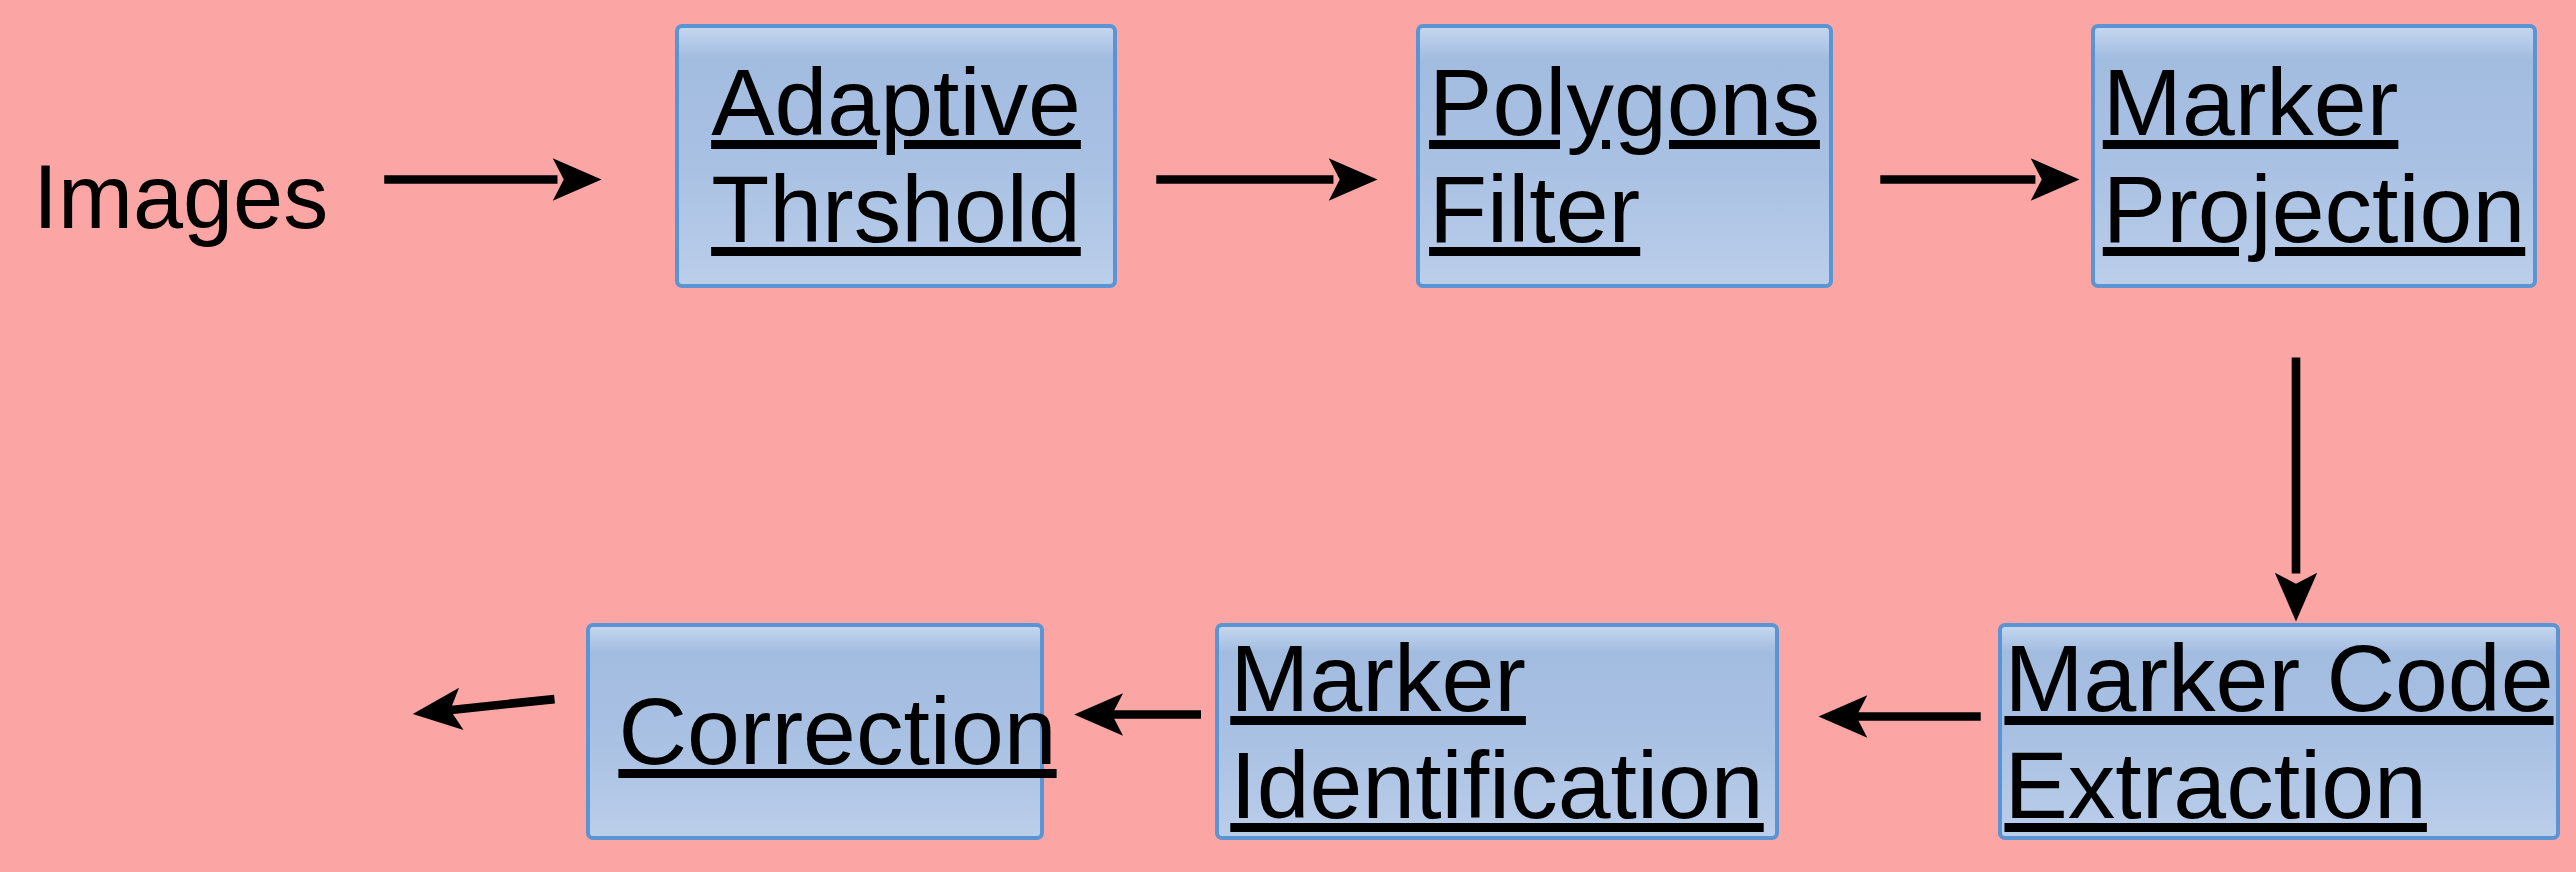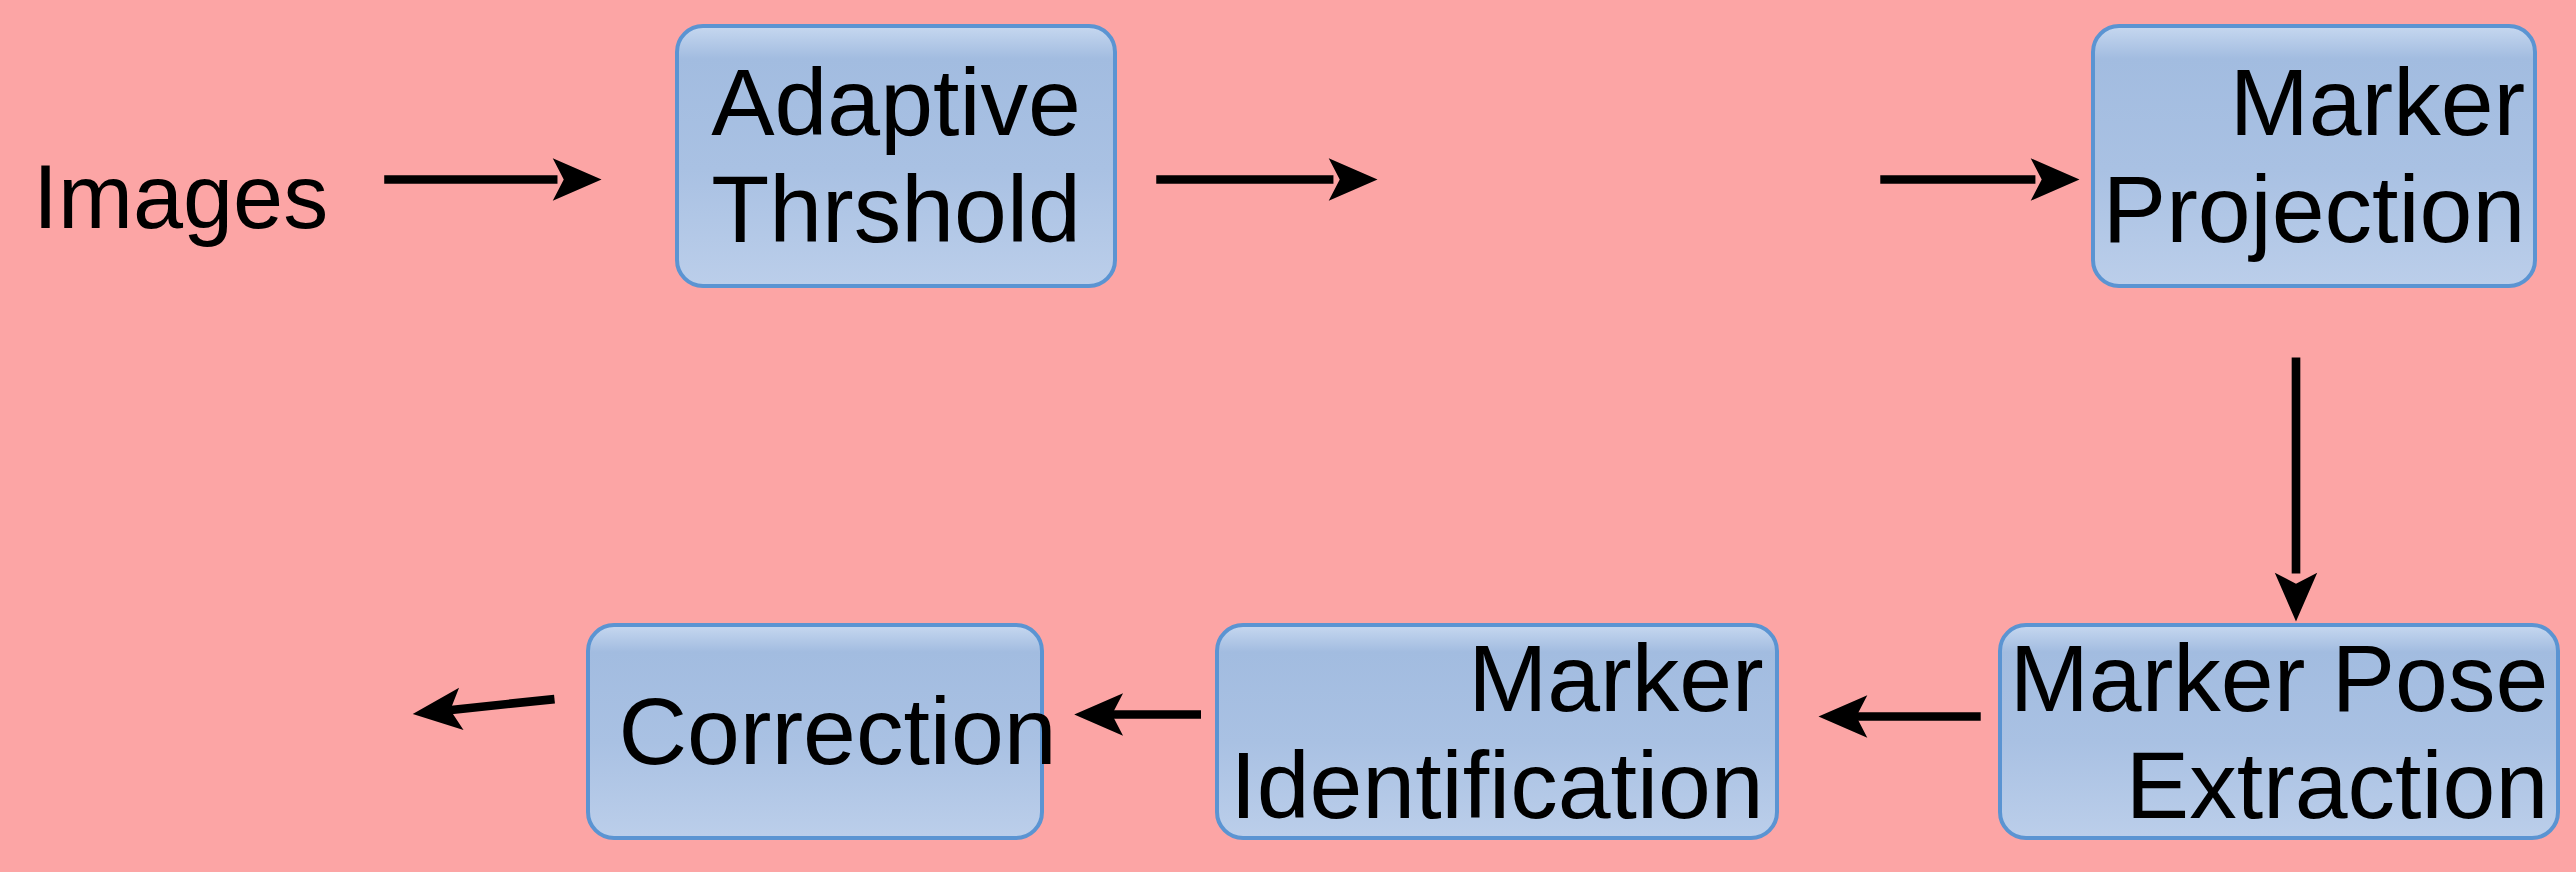--- a/index.html
+++ b/index.html
@@ -3,25 +3,25 @@
 <meta charset="utf-8">
 <style>
   html,body { margin:0; padding:0; background:#ffffff; }
   .canvas {
     position:relative; width:2576px; height:873px;
     background:#fca5a5; overflow:hidden;
     font-family:"Liberation Sans", sans-serif; color:#000;
   }
   .node {
     position:absolute; box-sizing:border-box;
-    border:4px solid #5b94d2; border-radius:28px;
+    border:4px solid #5b94d2; border-radius:7px;
     background:linear-gradient(180deg,#c4d6ef 0%,#a2bce0 12%,#a9c1e3 55%,#bbceea 100%);
     display:flex; align-items:center; justify-content:center;
-    text-align:right; white-space:pre-line;
-    font-size:95px; line-height:107px; color:#000;
+    text-align:left; white-space:pre-line;
+    font-size:95px; line-height:107px; color:#000;text-decoration:underline;
   }
   .free-label {
     position:absolute; white-space:pre-line;
     font-size:90px; line-height:118px; color:#000;
   }
   #l-images { left:33px; top:150px; line-height:95px; }
   #l-output { left:19px; top:594px; }
 
   #n-adaptive       { left:675px;  top:24px;  width:442px; height:264px; }
   #n-polygons       { left:1416px; top:24px;  width:417px; height:264px; }
@@ -54,35 +54,37 @@
   </svg>
 
   <div class="node" id="n-adaptive">Adaptive
 Thrshold</div>
 
   <svg id="a2" class="arrow" width="229" height="63" viewBox="0 0 290 80">
     <line x1="5" y1="40" x2="230" y2="40"></line>
     <polygon points="286,40 224,13 238,40 224,67"></polygon>
   </svg>
 
+  <div class="node" id="n-polygons">Polygons
+Filter</div>
 
   <svg id="a3" class="arrow" width="207" height="63" viewBox="0 0 262 80">
     <line x1="5" y1="40" x2="202" y2="40"></line>
     <polygon points="258,40 196,13 210,40 196,67"></polygon>
   </svg>
 
   <div class="node" id="n-projection">Marker
 Projection</div>
 
   <svg id="av" class="arrow" width="66" height="272" viewBox="0 0 84 345">
     <line x1="42" y1="5" x2="42" y2="280"></line>
     <polygon points="42,341 15,279 42,293 69,279"></polygon>
   </svg>
 
-  <div class="node" id="n-extraction">Marker Pose
+  <div class="node" id="n-extraction">Marker Code
 Extraction</div>
 
   <svg id="a4" class="arrow" width="170" height="63" viewBox="0 0 215 80">
     <line x1="47" y1="40" x2="210" y2="40"></line>
     <polygon points="4,40 66,13 52,40 66,67"></polygon>
   </svg>
 
   <div class="node" id="n-identification">Marker
 Identification</div>
 

